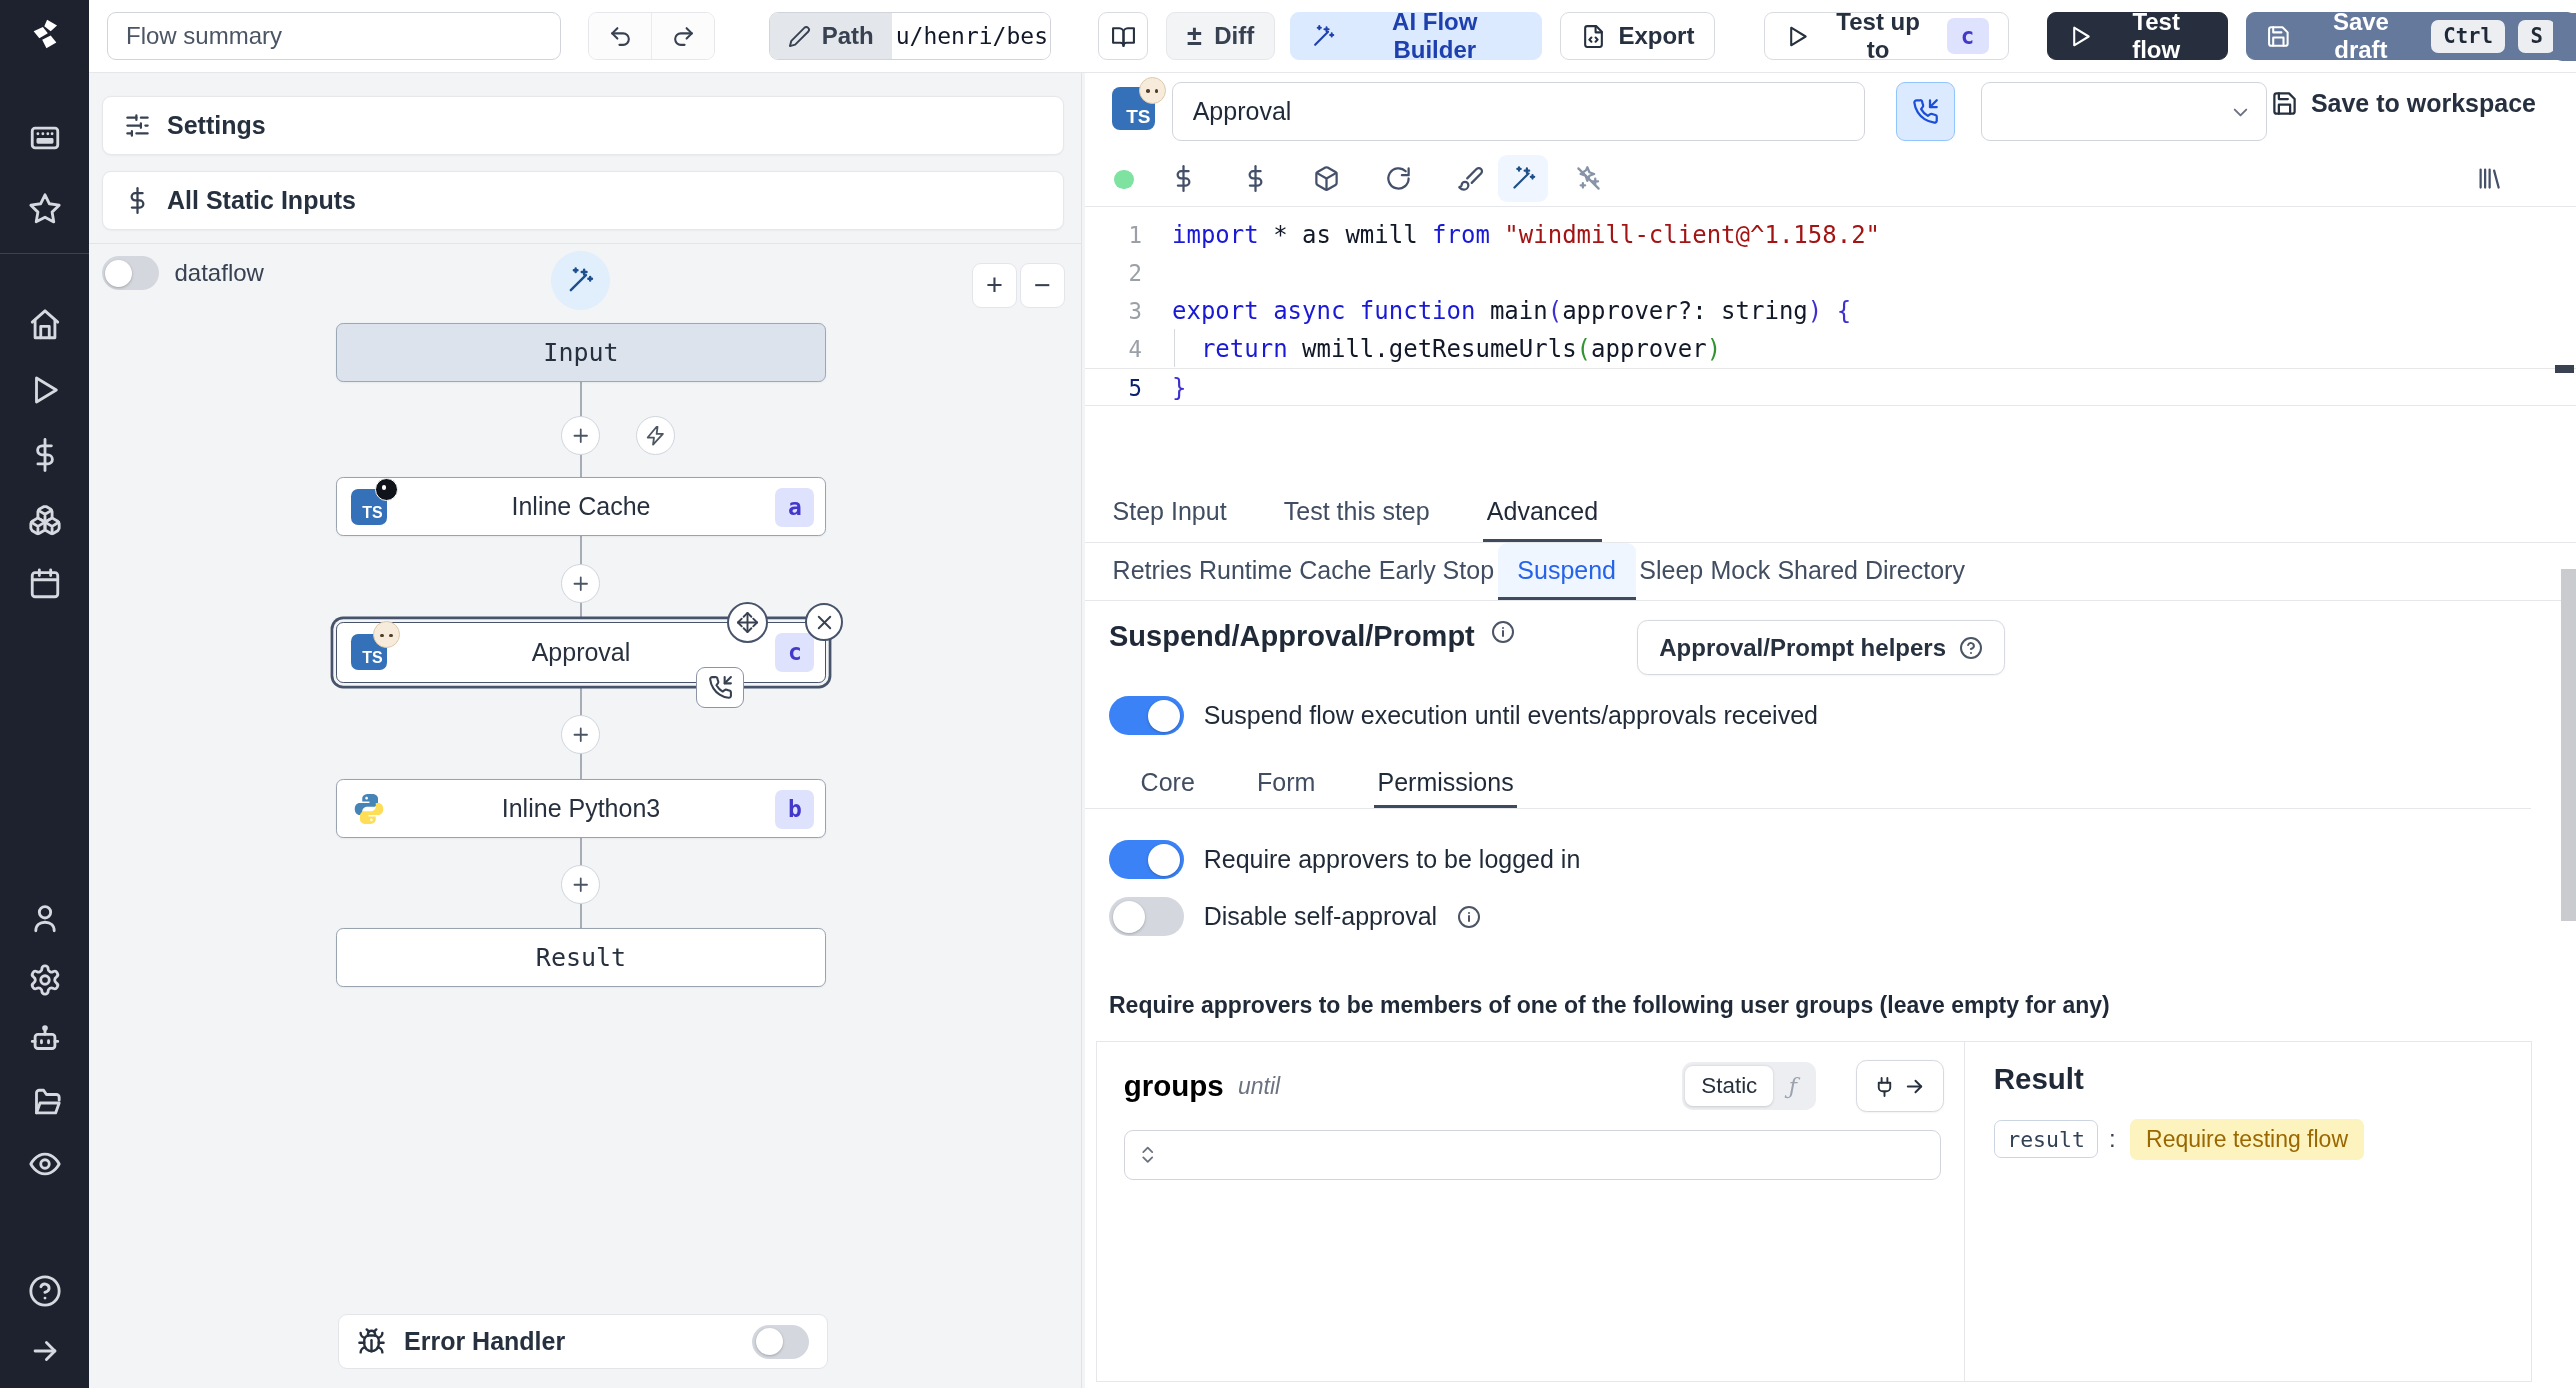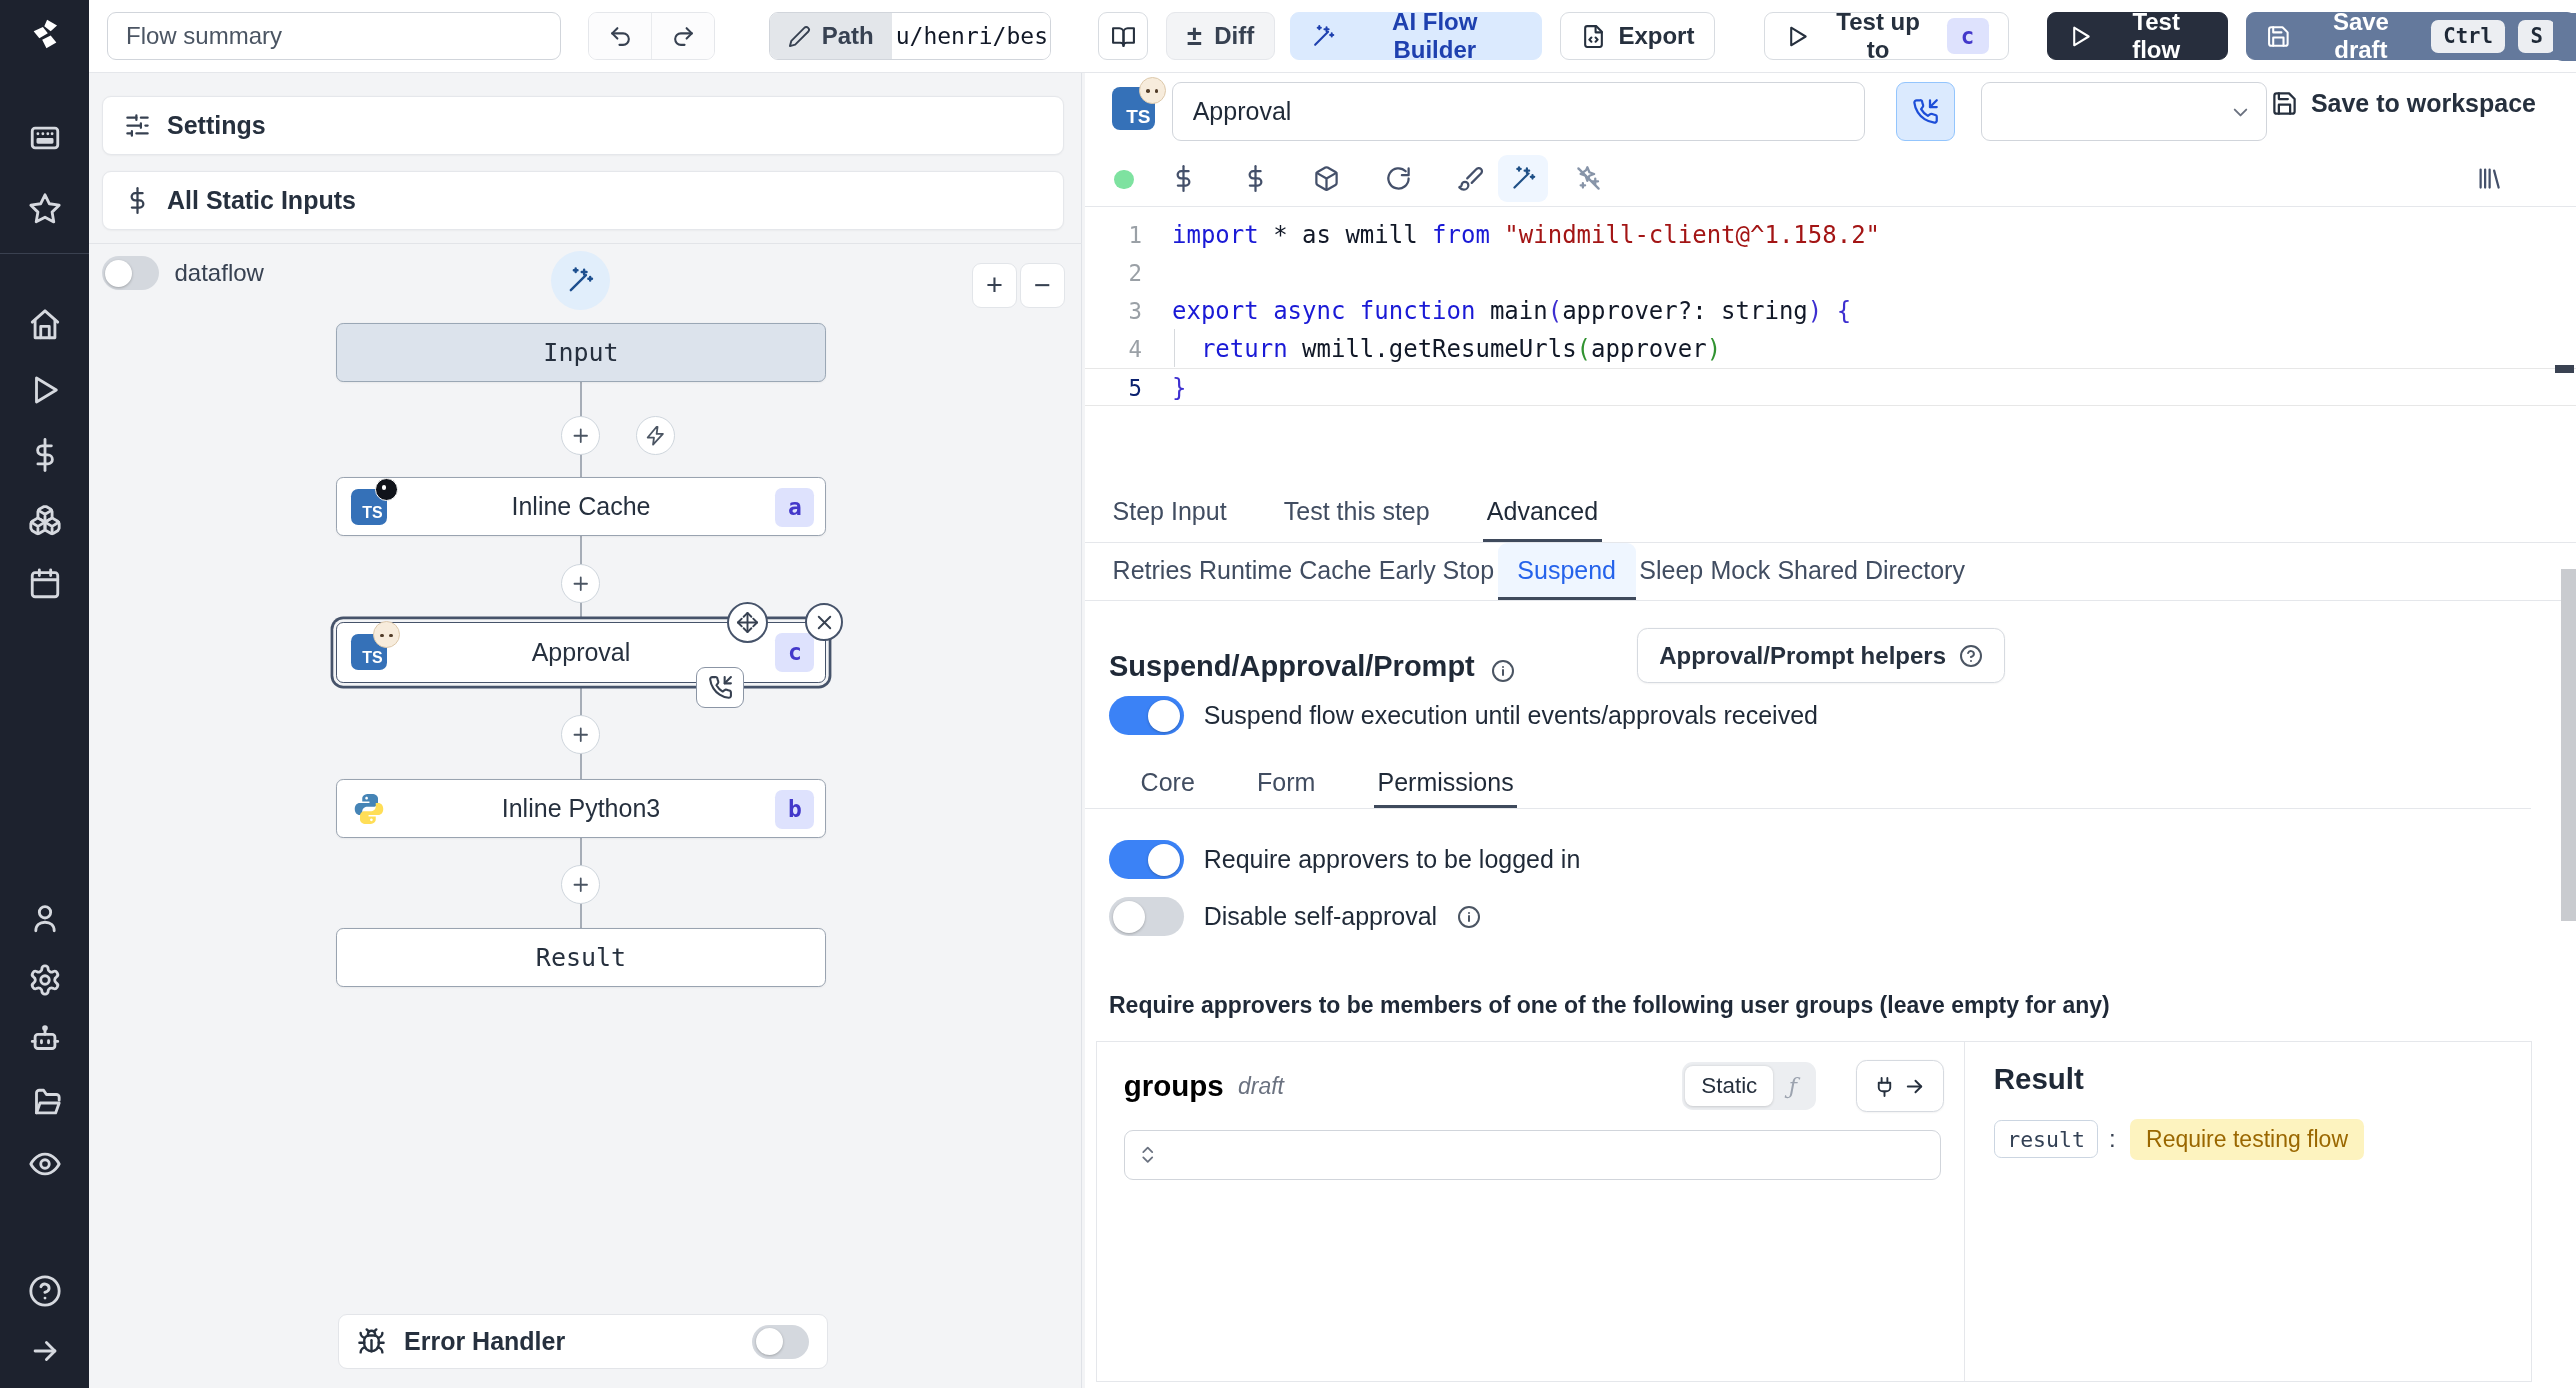--- a/index.html
+++ b/index.html
@@ -100,21 +100,21 @@
 
   
   .tabsrow { position:absolute; left:0; width:100%; border-bottom:0.9px solid #e5e7eb; display:flex; align-items:stretch; padding-left:24px; }
   .tabsrow.main { top:410px; height:60px; gap:50px; }
   .tabsrow.adv  { top:470px; height:58px; }
   .tab { display:flex; align-items:center; font-size:25px; color:#414d61; border-bottom:3.6px solid transparent; cursor:pointer; padding:0 3.6px; }
   .tab.active { color:#1f2937; border-bottom-color:#3f4a5c; font-weight:500; }
   .tab.pill { color:#2563eb; background:#eff6ff; border-radius:9px 9px 0 0; padding:0 19.7px; border-bottom:3.6px solid #3f4a5c; }
 
   
-  .sus-title-row { position:absolute; left:24px; top:547px; height:63px; display:flex; align-items:flex-end; gap:16px; }
+  .sus-title-row { position:absolute; left:24px; top:547px; height:63px; display:flex; align-items:flex-start; gap:16px; }
   .sus-title { font-size:29px; font-weight:700; color:#1f2937; }
   .info-ic { width:24px; height:24px; color:#4b5563; } .info-ic svg { width:24px; height:24px; }
   .helpers-btn { display:flex; align-items:center; gap:12.5px; border:0.9px solid #d6dae0; border-radius:10.7px; height:55px; padding:0 21.5px; font-size:24px; font-weight:600; color:#26303e; background:#fff; box-shadow:0 0.9px 1.8px rgba(0,0,0,.05); cursor:pointer; margin-left:106px; }
   .helpers-btn svg { width:24px; height:24px; color:#4b5563; }
   .tg-row { position:absolute; left:24px; display:flex; align-items:center; gap:19.7px; font-size:25px; color:#1f2937; }
   .subtabs2 { position:absolute; left:0; top:687px; width:1446px; height:49px; border-bottom:0.9px solid #e5e7eb; display:flex; gap:55px; padding-left:52px; }
   .subtabs2 .tab { font-size:25px; }
   .bold-hint { position:absolute; left:24px; top:919px; font-size:23px; font-weight:700; color:#1f2937; width:1163px; }
 
   
@@ -655,21 +655,21 @@
             <path d="M12 16v-5M12 8h.01"></path>
           </svg></span>
     </div>
 
     <div class="bold-hint">Require approvers to be members of one of the following user groups (leave empty for any)</div>
 
     <div class="bottom-box">
       <div class="bb-left">
         <div class="groups-hdr">
           <span class="groups-name">groups</span>
-          <span class="groups-type">draft</span>
+          <span class="groups-type">until</span>
           <div class="seg">
             <span class="on-seg">Static</span>
             <span class="fx-seg">ƒ</span>
           </div>
           <button class="plug-btn">
             <svg class="oicon" viewBox="0 0 24 24">
                 <path d="M12 22v-4"></path>
                 <path d="M9 8V3M15 8V3"></path>
                 <path d="M18 8v5a4 4 0 0 1-4 4h-4a4 4 0 0 1-4-4V8z"></path>
               </svg>

